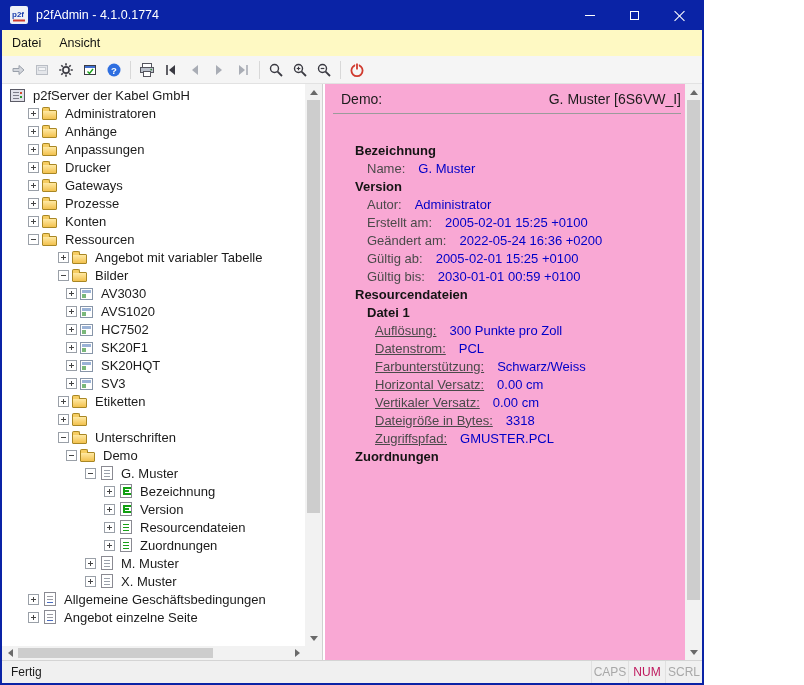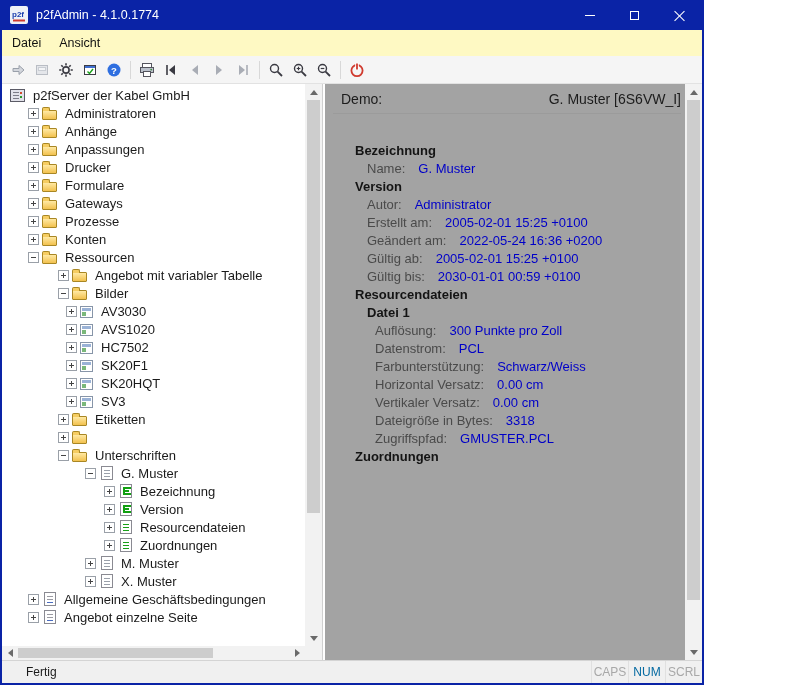--- a/index.html
+++ b/index.html
@@ -22,21 +22,21 @@
   
   .menubar { height:26px; background:#fef9c3; display:flex; align-items:center; font-size:12.5px; color:#111; flex:none; }
   .menu-item { padding:3px 8px; margin-left:2px; }
 
   
   .toolbar { height:28px; background:#f5f5f5; border-bottom:1px solid #e2e2e2; display:flex; align-items:center; padding-left:4px; flex:none; }
   .tbtn { width:24px; height:24px; display:flex; align-items:center; justify-content:center; flex:none; }
   .tsep { width:1px; height:18px; background:#d8d8d8; margin:0 4px; flex:none; }
 
   
-  .main { height:576px; display:flex; flex:none; background:#a3a3a3; }
+  .main { height:576px; display:flex; flex:none; background:#f9a8d4; }
 
   
   .tree-pane { width:320px; flex:none; display:grid; grid-template-columns:303px 17px; grid-template-rows:1fr 14px; }
   .tree-view { overflow:hidden; padding-top:2px; background:#fff; }
   .trow { height:18px; display:flex; align-items:center; white-space:nowrap; font-size:13px; color:#1a1a1a; }
   .tlabel { margin-left:3px; }
   .l0{padding-left:8px}.l1{padding-left:26px}.l2{padding-left:56px}.l3{padding-left:64px}.l4{padding-left:83px}.l5{padding-left:102px}
   .exp { width:11px; height:11px; border:1px solid #9aa0a8; background:#fff; position:relative; flex:none; margin-right:3px; }
   .exp::before { content:""; position:absolute; left:2px; right:2px; top:4px; height:1px; background:#444; }
   .exp.plus::after { content:""; position:absolute; top:2px; bottom:2px; left:4px; width:1px; background:#444; }
@@ -78,28 +78,28 @@
 
   
   .detail-pane { flex:1; overflow:hidden; display:flex; flex-direction:column; }
   .detail-header { height:30px; flex:none; display:flex; align-items:center; font-size:14px; color:#1c1c1c; padding-left:8px; border-bottom:1px solid #9b9b9b; margin:0 4px 0 8px;justify-content:space-between; }
   .dh-title { margin-left:34px; }
   .detail-body { padding-top:27px; font-size:13px; }
   .drow { height:18px; display:flex; align-items:center; white-space:nowrap; }
   .sec { padding-left:30px; font-weight:bold; color:#141414; }
   .sec2 { padding-left:42px; font-weight:bold; color:#141414; }
   .lab { padding-left:42px; color:#4a4a4a; }
-  .lab2 { padding-left:50px; color:#4a4a4a; }
+  .lab2 { padding-left:50px; color:#4a4a4a;text-decoration:underline; }
   .val { margin-left:13px; color:#0000c8; }
 
   
   .statusbar { height:23px; background:#f0f0f0; border-top:1px solid #d4d4d4; display:flex; align-items:center; font-size:12px; color:#1a1a1a; flex:none; }
-  .status-text { margin-left:24px; flex:1; }
+  .status-text { margin-left:9px; flex:1; }
   .indicator { width:37px; text-align:center; color:#a8a8a8; border-left:1px solid #e0e0e0; height:100%; display:flex; align-items:center; justify-content:center; }
-  .indicator.active { color:#0369a1; }
+  .indicator.active { color:#be185d; }
 </style>
 </head>
 <body>
 
 <div class="window">
 
   <div class="titlebar">
     <svg class="app-icon" viewBox="0 0 18 18" width="18" height="18">
       <rect width="18" height="18" rx="2" fill="#eef1f7"></rect>
       <text x="2" y="11" font-size="8" font-weight="bold" fill="#1b3fae" font-family="Liberation Sans, sans-serif">p2f</text>
@@ -243,25 +243,20 @@
             <span class="tlabel">Anpassungen</span>
           </div>
         <div class="trow l1">
             <span class="exp plus"></span>
             <span class="ticon i-folder"></span>
             <span class="tlabel">Drucker</span>
           </div>
         <div class="trow l1">
             <span class="exp plus"></span>
             <span class="ticon i-folder"></span>
-            <span class="tlabel">Formulare</span>
-          </div>
-        <div class="trow l1">
-            <span class="exp plus"></span>
-            <span class="ticon i-folder"></span>
             <span class="tlabel">Gateways</span>
           </div>
         <div class="trow l1">
             <span class="exp plus"></span>
             <span class="ticon i-folder"></span>
             <span class="tlabel">Prozesse</span>
           </div>
         <div class="trow l1">
             <span class="exp plus"></span>
             <span class="ticon i-folder"></span>
@@ -318,20 +313,25 @@
             <span class="tlabel">Etiketten</span>
           </div>
         <div class="trow l2">
             <span class="exp plus"></span>
             <span class="ticon i-folder"></span>
           </div>
         <div class="trow l2">
             <span class="exp minus"></span>
             <span class="ticon i-folder"></span>
             <span class="tlabel">Unterschriften</span>
+          </div>
+        <div class="trow l3">
+            <span class="exp minus"></span>
+            <span class="ticon i-folder"></span>
+            <span class="tlabel">Demo</span>
           </div>
         <div class="trow l4">
             <span class="exp minus"></span>
             <span class="ticon i-stack"></span>
             <span class="tlabel">G. Muster</span>
           </div>
         <div class="trow l5">
             <span class="exp plus"></span>
             <span class="ticon i-greene"></span>
             <span class="tlabel">Bezeichnung</span>

